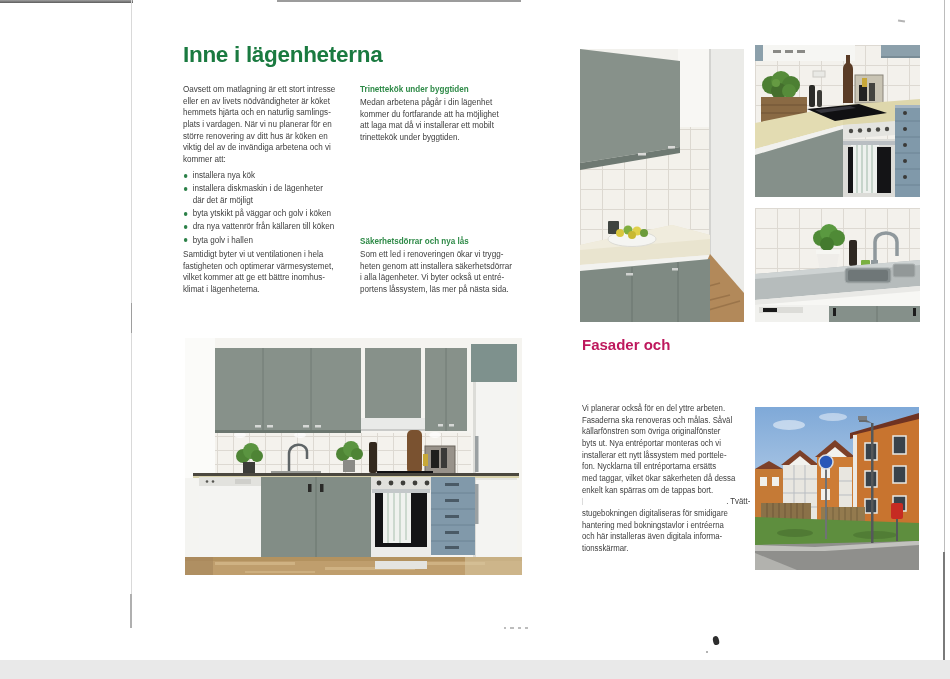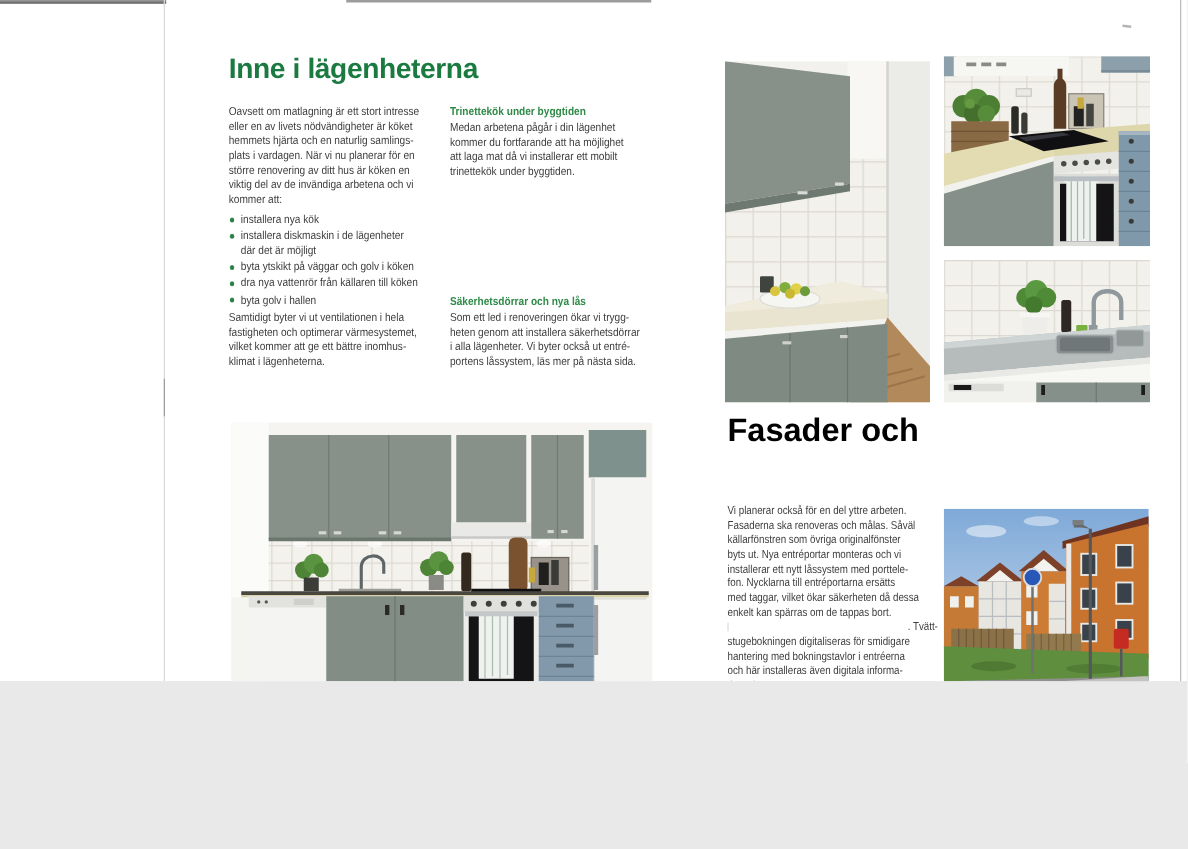--- a/index.html
+++ b/index.html
@@ -1,31 +1,31 @@
 <!DOCTYPE html>
 <html><head>
 <meta charset="utf-8">
 <style>
   html,body{margin:0;padding:0;background:#e9e9e9;}
-  .canvas{position:relative;width:950px;height:545px;background:#ffffff;overflow:hidden;
+  .canvas{position:relative;width:950px;height:660px;background:#ffffff;overflow:hidden;
           font-family:"Liberation Sans",sans-serif;}
   
   .page-title{position:absolute;left:183px;top:42px;font-size:22.5px;font-weight:bold;
               color:#1a7a40;letter-spacing:-0.3px;white-space:nowrap;}
   .txtcol{position:absolute;font-size:9.2px;line-height:11.65px;color:#3d3d3d;
           transform-origin:0 0;}
   .txtcol div{white-space:nowrap;}
   .scale88{transform:scaleX(.88);}
   .scale85{transform:scaleX(.85);}
   .subhead{font-weight:bold;color:#2e8a47;}
   .bullets .bullet{position:relative;padding-left:11px;margin-bottom:1.8px;line-height:11.5px;}
   .bullets .bullet::before{content:"";position:absolute;left:1px;top:3.6px;width:4.2px;height:4.2px;
           border-radius:50%;background:#2b8047;}
-  .big-heading{position:absolute;left:582px;top:333px;font-size:26px;line-height:23.5px;
-          font-weight:bold;color:#000000;}
+  .big-heading{position:absolute;left:582px;top:333px;font-size:15px;line-height:23.5px;
+          font-weight:bold;color:#be185d;}
   .big-heading div{white-space:nowrap;}
   .special-line{position:relative;height:11.65px;}
   .special-line .tvatt{position:absolute;right:2px;top:0;}
   .special-line .faint-mark{position:absolute;left:0;top:2px;width:1px;height:7px;background:#d6d6d6;}
   
   .photo{position:absolute;}
   .photo svg{display:block;}
   
   .art{position:absolute;}
   .top-bar-left{left:0;top:0;width:133px;height:3px;background:linear-gradient(#a0a0a0,#5c5c5c);}

